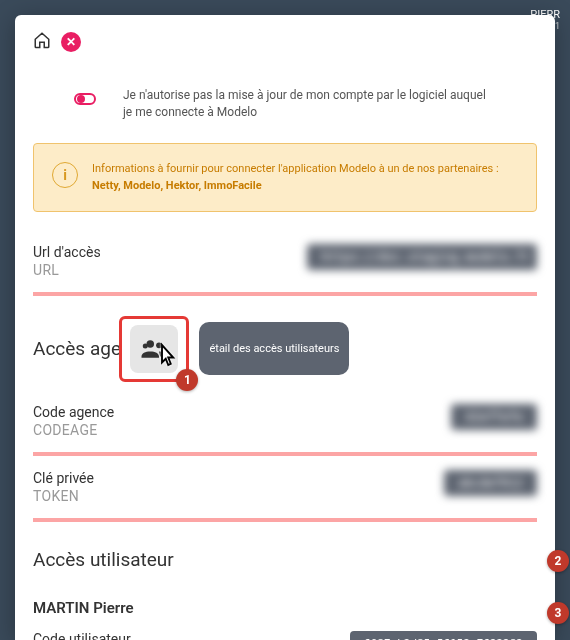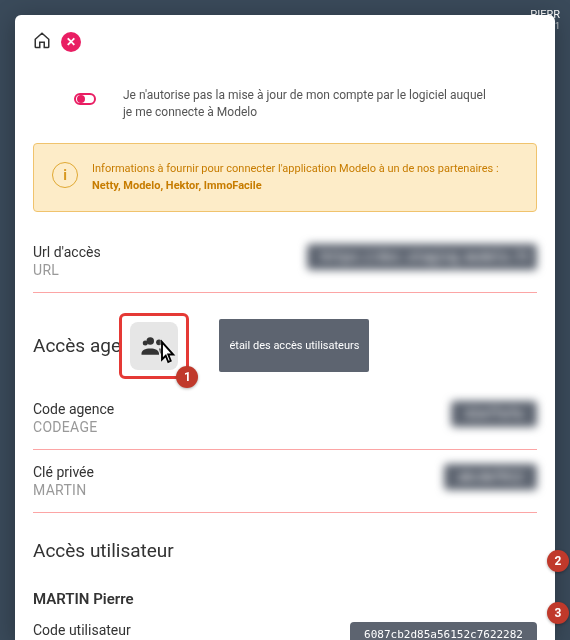--- a/index.html
+++ b/index.html
@@ -56,21 +56,21 @@
     }
     .info-icon {
       width: 26px; height: 26px; border: 1.5px solid #e0a832; border-radius: 50%;
       display: flex; align-items: center; justify-content: center;
       color: #d89820; font-size: 14px; font-weight: bold; flex-shrink: 0; margin-top: 2px;
     }
     .info-text { font-size: 11px; color: #c77c00; line-height: 1.6; text-align: justify; }
     .info-text strong { font-weight: 700; }
     .field-row {
       display: flex; align-items: flex-start; justify-content: space-between;
-      padding: 14px 0; border-bottom: 1px solid #fca5a5;
+      padding: 14px 0; border-bottom: 4px solid #fca5a5;
     }
     .field-labels { display: flex; flex-direction: column; gap: 2px; }
     .field-label { font-size: 14px; color: #333; }
     .field-sublabel { font-size: 14px; color: #999; letter-spacing: 0.3px; }
     .field-value {
       background: #5d6470; color: #fff; padding: 6px 14px; border-radius: 4px;
       font-size: 12px; font-family: monospace; max-width: 230px;
       filter: blur(4px); white-space: nowrap;
     }
     .field-value.clear { filter: none; font-size: 11px; }
@@ -95,21 +95,21 @@
       color: #000; filter: drop-shadow(0 0 1px #fff);
     }
     .badge-num {
       position: absolute; width: 22px; height: 22px; border-radius: 50%;
       background: #c0392b; color: #fff; display: flex; align-items: center;
       justify-content: center; font-size: 12px; font-weight: bold;
       box-shadow: 0 1px 3px rgba(0,0,0,0.3);
     }
     .tooltip {
       background: #5d6470; color: #fff; padding: 20px 10px; font-size: 11px;
-      border-radius: 2px; white-space: nowrap; margin-left: 20px;
+      border-radius: 10px; white-space: nowrap;
     }
     .section-header .section-title.truncated { margin-right: -22px; }
     .user-block { margin-top: 28px; }
     .user-name { font-size: 15px; color: #333; font-weight: 600; }
     .user-details { font-size: 12px; color: #888; margin-top: 2px; }
     .value-row { position: relative; }
     .side-badge {
       position: fixed; right: 1px; width: 22px; height: 22px; border-radius: 50%;
       background: #c0392b; color: #fff; display: flex; align-items: center;
       justify-content: center; font-size: 12px; font-weight: bold;
@@ -188,21 +188,21 @@
       <div class="field-labels">
         <span class="field-label">Code agence</span>
         <span class="field-sublabel">CODEAGE</span>
       </div>
       <div class="field-value">42effefe</div>
     </div>
 
     <div class="field-row">
       <div class="field-labels">
         <span class="field-label">Clé privée</span>
-        <span class="field-sublabel">MARTIN</span>
+        <span class="field-sublabel">TOKEN</span>
       </div>
       <div class="field-value">abcdef012</div>
     </div>
 
     <div class="section-header" style="margin-top:26px">
       <span class="section-title">Accès utilisateur</span>
     </div>
 
     <div class="user-block">
       <div class="user-name">MARTIN Pierre</div>

